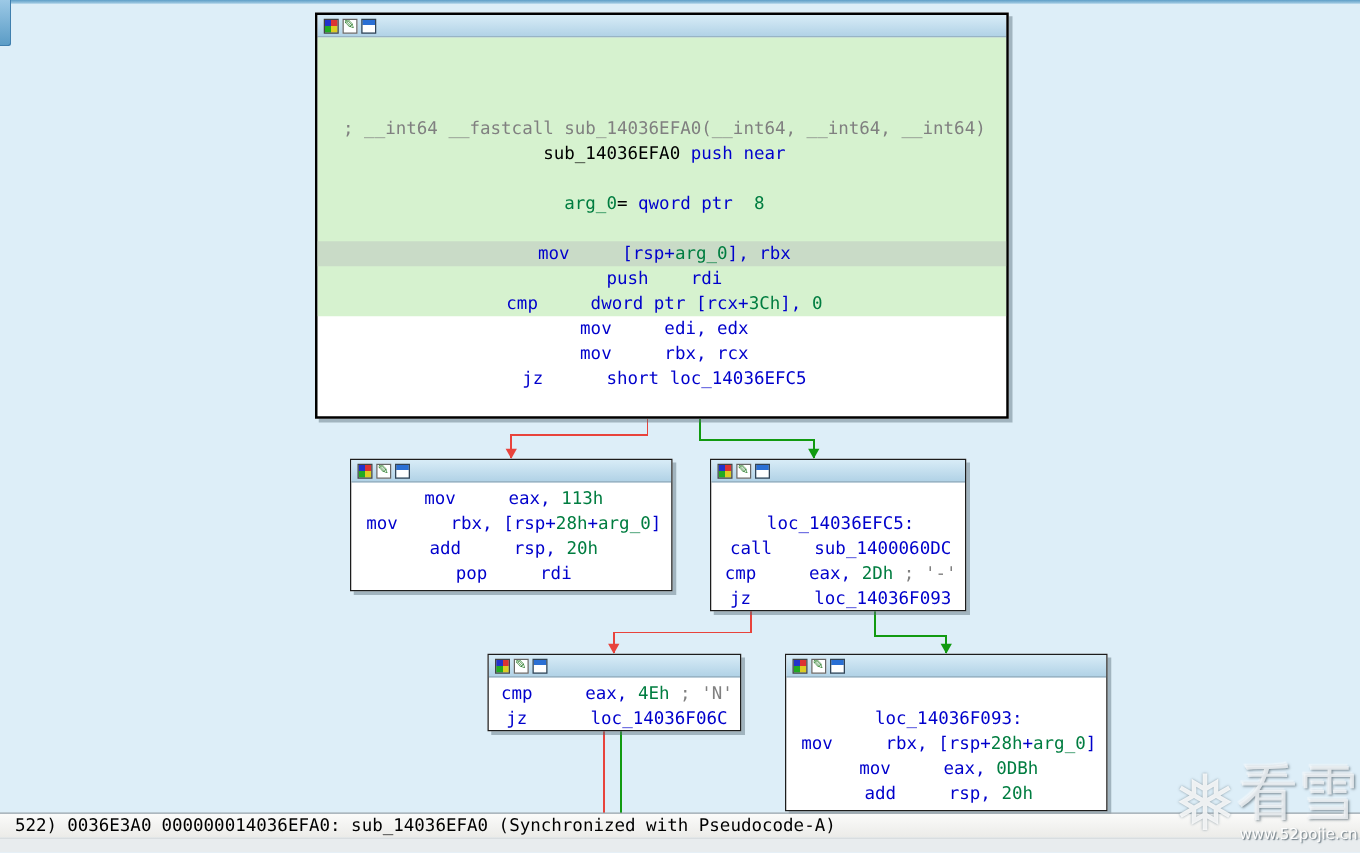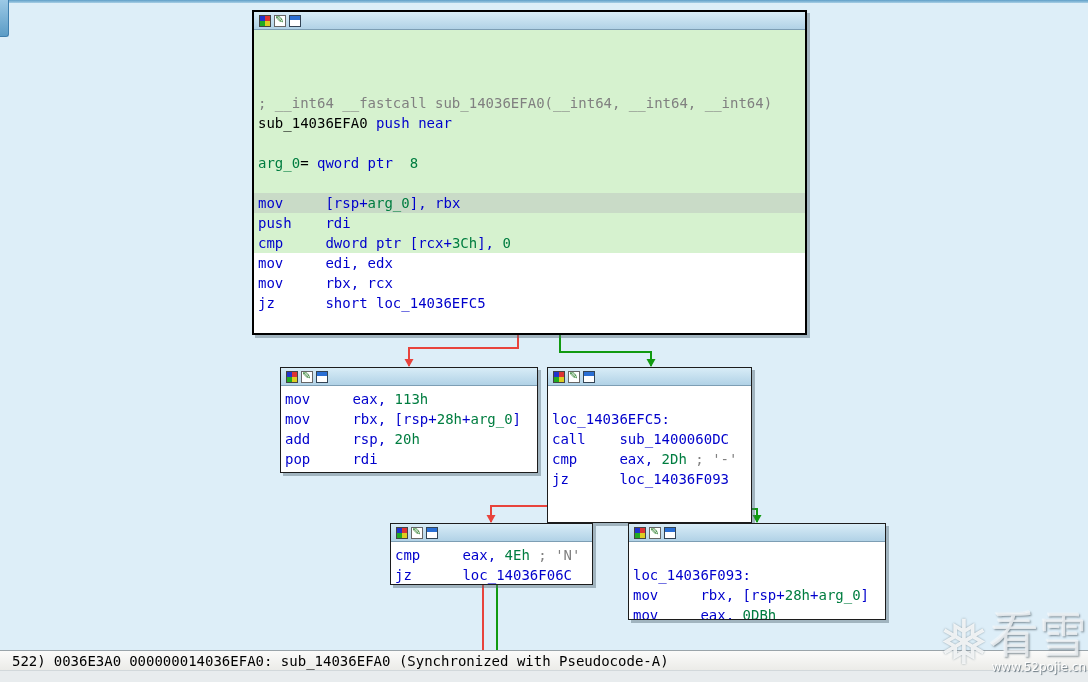--- a/index.html
+++ b/index.html
@@ -42,21 +42,21 @@
   }
   .nico[data-name="edit-node-icon"]::after{
     content:"\270E";position:absolute;left:0;top:-3px;font-size:11px;color:#2a7d2a;
     font-family:"DejaVu Sans",sans-serif;
   }
   .nico[data-name="open-window-icon"]{
     background:linear-gradient(#2a6fd4 0 4px, #fff 4px);border-color:#345;
   }
   .node-body{
     position:relative;padding:3px 0 0 4px;
-    font-size:14px;line-height:20px;color:var(--plain);
+    font-size:14px;line-height:20px;color:var(--plain);text-align:center;
   }
   .green-part{position:absolute;left:0;right:0;top:0;background:var(--node-green);z-index:0;}
   .hl-line{position:absolute;left:0;right:0;height:20px;background:var(--highlight-row);z-index:0;}
   .code-line{position:relative;z-index:1;white-space:pre;height:20px;}
   .t-c{color:var(--code);}
   .t-n{color:var(--number);}
   .t-m{color:var(--comment);}
   .t-k{color:var(--plain);}
   .status-bar{
     position:absolute;left:0;top:650px;width:1088px;height:20px;z-index:10;
@@ -144,21 +144,21 @@
           <span class="nico" data-name="open-window-icon"></span>
         </div>
         <div class="node-body" data-name="node-body">
           <div class="code-line" data-name="code-line"><span class="t-c">mov     eax, </span><span class="t-n">113h</span></div>
           <div class="code-line" data-name="code-line"><span class="t-c">mov     rbx, [rsp+</span><span class="t-n">28h</span><span class="t-c">+</span><span class="t-n">arg_0</span><span class="t-c">]</span></div>
           <div class="code-line" data-name="code-line"><span class="t-c">add     rsp, </span><span class="t-n">20h</span></div>
           <div class="code-line" data-name="code-line"><span class="t-c">pop     rdi</span></div>
           <div class="code-line" data-name="code-line"><span class="t-c">retn</span></div>
         </div>
       </div>
-      <div class="node" data-name="graph-node-2" style="left: 547px; top: 367px; width: 205px; height: 156px;">
+      <div class="node" data-name="graph-node-2" style="left: 568px; top: 367px; width: 205px; height: 122px;">
         <div class="node-titlebar" data-name="node-titlebar">
           <span class="nico" data-name="node-color-icon"></span>
           <span class="nico" data-name="edit-node-icon"></span>
           <span class="nico" data-name="open-window-icon"></span>
         </div>
         <div class="node-body" data-name="node-body">
           <div class="code-line" data-name="code-line">&nbsp;</div>
           <div class="code-line" data-name="code-line"><span class="t-c">loc_14036EFC5:</span></div>
           <div class="code-line" data-name="code-line"><span class="t-c">call    sub_1400060DC</span></div>
           <div class="code-line" data-name="code-line"><span class="t-c">cmp     eax, </span><span class="t-n">2Dh</span><span class="t-k"> </span><span class="t-m">; '-'</span></div>
@@ -169,21 +169,21 @@
         <div class="node-titlebar" data-name="node-titlebar">
           <span class="nico" data-name="node-color-icon"></span>
           <span class="nico" data-name="edit-node-icon"></span>
           <span class="nico" data-name="open-window-icon"></span>
         </div>
         <div class="node-body" data-name="node-body">
           <div class="code-line" data-name="code-line"><span class="t-c">cmp     eax, </span><span class="t-n">4Eh</span><span class="t-k"> </span><span class="t-m">; 'N'</span></div>
           <div class="code-line" data-name="code-line"><span class="t-c">jz      loc_14036F06C</span></div>
         </div>
       </div>
-      <div class="node" data-name="graph-node-4" style="left: 628px; top: 523px; width: 258px; height: 97px;">
+      <div class="node" data-name="graph-node-4" style="left: 628px; top: 523px; width: 258px; height: 126px;">
         <div class="node-titlebar" data-name="node-titlebar">
           <span class="nico" data-name="node-color-icon"></span>
           <span class="nico" data-name="edit-node-icon"></span>
           <span class="nico" data-name="open-window-icon"></span>
         </div>
         <div class="node-body" data-name="node-body">
           <div class="code-line" data-name="code-line">&nbsp;</div>
           <div class="code-line" data-name="code-line"><span class="t-c">loc_14036F093:</span></div>
           <div class="code-line" data-name="code-line"><span class="t-c">mov     rbx, [rsp+</span><span class="t-n">28h</span><span class="t-c">+</span><span class="t-n">arg_0</span><span class="t-c">]</span></div>
           <div class="code-line" data-name="code-line"><span class="t-c">mov     eax, </span><span class="t-n">0DBh</span></div>

